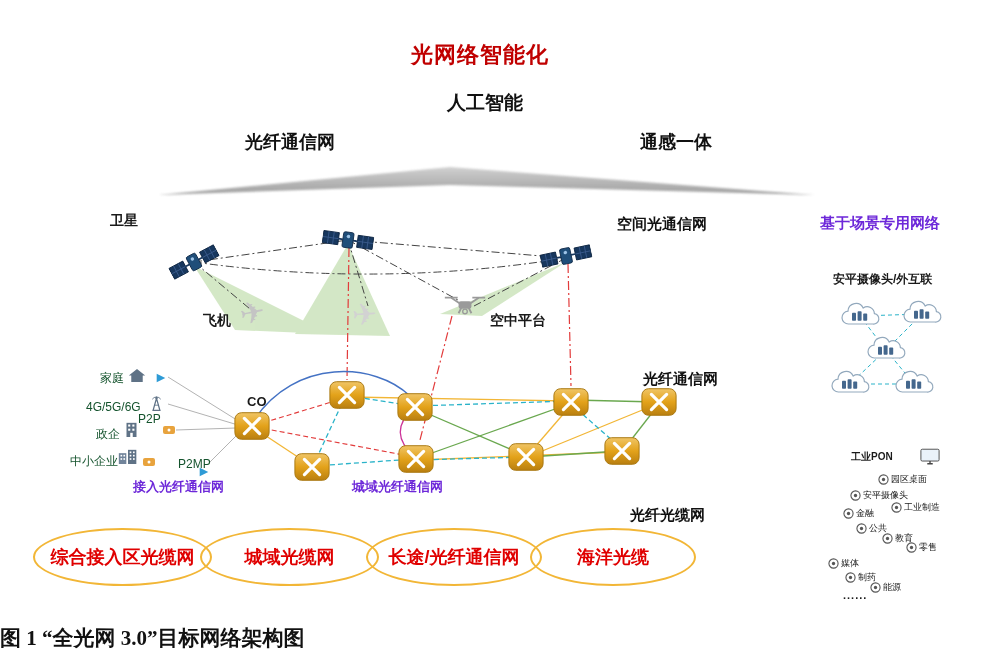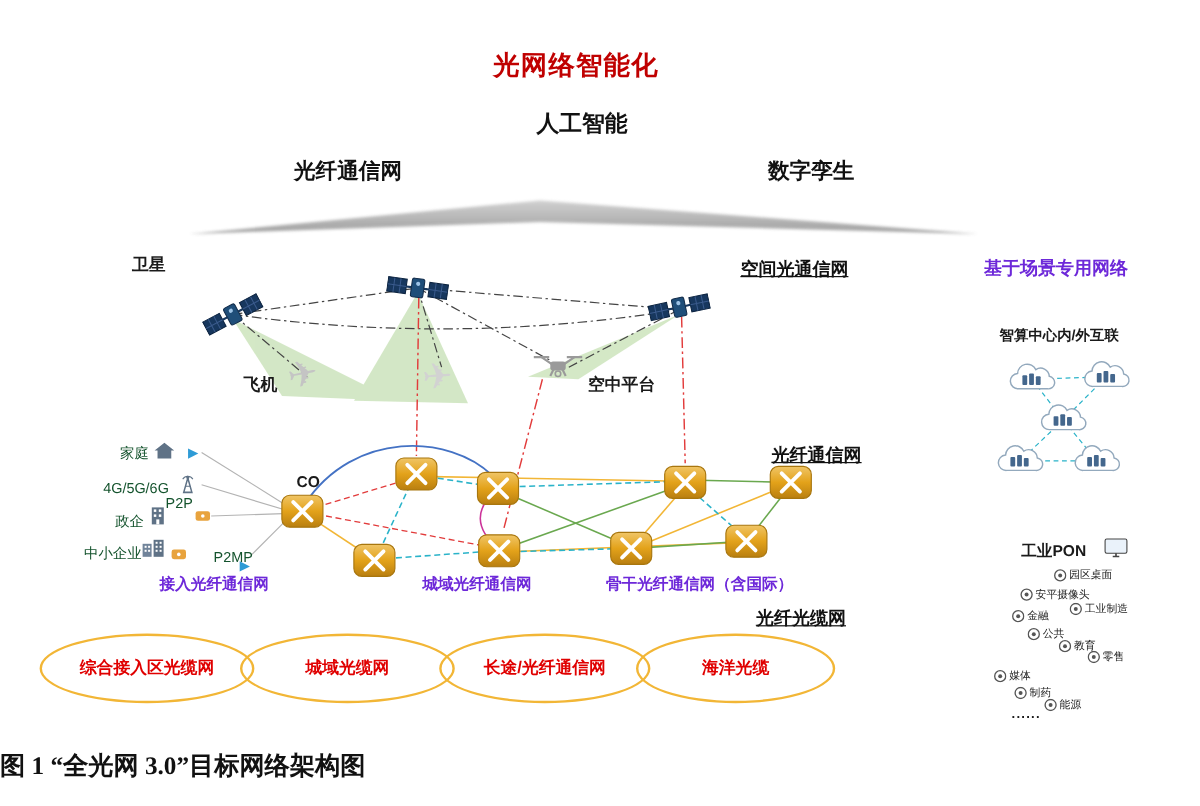--- a/index.html
+++ b/index.html
@@ -4,30 +4,30 @@
 <style>
   html,body{margin:0;padding:0;background:#fff;}
   .canvas{position:relative;width:1000px;height:672px;background:#fff;
           font-family:"Liberation Sans", sans-serif;overflow:hidden;}
   .abs{position:absolute;}
   .lbl{white-space:nowrap;color:#1a1a1a;font-weight:bold;}
   .bold{font-weight:bold;}
   .title{width:100%;text-align:center;font-size:22px;font-weight:bold;color:#c00000;letter-spacing:1px;}
   .subtitle{width:100%;text-align:center;font-size:19px;font-weight:bold;color:#111;}
   .tag{font-size:18px;font-weight:bold;color:#111;}
-  .section-lbl{font-size:15px;font-weight:bold;color:#111;text-decoration:underline;}
+  .section-lbl{font-size:15px;font-weight:bold;color:#111;}
   .small-lbl{font-size:12px;color:#14532d;}
   .net-lbl{font-size:13px;font-weight:bold;color:#6d28d9;}
   .plane{font-size:30px;color:#c4c4c4;line-height:1;}
   .router{width:38px;height:38px;}
   .sat{width:52px;height:32px;}
   .cloud{width:48px;height:30px;}
   .cable-ellipse{height:54px;border:2px solid #f2b636;border-radius:50%;
                  display:flex;align-items:center;justify-content:center;
-                 font-size:14px;font-weight:bold;color:#e00000;background:#fff0;}
+                 font-size:18px;font-weight:bold;color:#e00000;background:#fff0;}
   .ind{display:flex;align-items:center;gap:2px;white-space:nowrap;}
   .ind-lbl{font-size:9px;color:#222;}
   .mini{width:11px;height:11px;flex:0 0 auto;}
   .overlay{position:absolute;left:0;top:0;z-index:1;pointer-events:none;}
   .z2{z-index:2;} .z3{z-index:3;}
   .caption{width:100%;text-align:left;font-size:21px;font-weight:bold;color:#111;
            font-family:"Liberation Serif", serif;}
 </style>
 </head>
 <body>
@@ -200,21 +200,21 @@
       <line x1="922" y1="314" x2="886" y2="350"></line>
       <line x1="886" y1="350" x2="850" y2="384"></line>
       <line x1="886" y1="350" x2="914" y2="384"></line>
       <line x1="850" y1="384" x2="914" y2="384"></line>
     </g>
   </svg>
 
   <div class="abs title z3" style="left:-20px;top:40px">光网络智能化</div>
   <div class="abs subtitle z3" style="left:-15px;top:90px">人工智能</div>
   <div class="abs tag z3" style="left:245px;top:130px">光纤通信网</div>
-  <div class="abs tag z3" style="left:640px;top:130px">数字孪生</div>
+  <div class="abs tag z3" style="left:640px;top:130px">通感一体</div>
 
   <div class="abs lbl z3" style="left:110px;top:212px;font-size:14px">卫星</div>
   <svg class="abs sat z2" style="left:168px;top:246px;transform:rotate(-28deg)">
       <use href="#sym-sat"></use>
     </svg>
   <svg class="abs sat z2" style="left:322px;top:224px;transform:rotate(8deg)">
       <use href="#sym-sat"></use>
     </svg>
   <svg class="abs sat z2" style="left:540px;top:240px;transform:rotate(-12deg)">
       <use href="#sym-sat"></use>
@@ -290,55 +290,54 @@
       <use href="#sym-router"></use>
     </svg>
   <svg class="abs router z2" style="left:507px;top:438px">
       <use href="#sym-router"></use>
     </svg>
   <svg class="abs router z2" style="left:603px;top:432px">
       <use href="#sym-router"></use>
     </svg>
 
   <div class="abs net-lbl z3" style="left:352px;top:478px">城域光纤通信网</div>
-  <div class="abs net-lbl z3" style="left:505px;top:478px">骨干光纤通信网（含国际）</div>
 
   <div class="abs section-lbl z3" style="left:630px;top:506px">光纤光缆网</div>
   <div class="abs cable-ellipse z2" style="left:33px;top:528px;width:175px">
       <span>综合接入区光缆网</span>
     </div>
   <div class="abs cable-ellipse z2" style="left:200px;top:528px;width:175px">
       <span>城域光缆网</span>
     </div>
   <div class="abs cable-ellipse z2" style="left:366px;top:528px;width:172px">
       <span>长途/光纤通信网</span>
     </div>
   <div class="abs cable-ellipse z2" style="left:530px;top:528px;width:162px">
       <span>海洋光缆</span>
     </div>
 
   <div class="abs net-lbl z3" style="left:820px;top:214px;font-size:15px">基于场景专用网络</div>
-  <div class="abs lbl bold z3" style="left:833px;top:271px;font-size:12px">智算中心内/外互联</div>
+  <div class="abs lbl bold z3" style="left:833px;top:271px;font-size:12px">安平摄像头/外互联</div>
   <svg class="abs cloud z2" style="left:836px;top:301px">
       <use href="#sym-cloud"></use>
     </svg>
   <svg class="abs cloud z2" style="left:898px;top:299px">
       <use href="#sym-cloud"></use>
     </svg>
   <svg class="abs cloud z2" style="left:862px;top:335px">
       <use href="#sym-cloud"></use>
     </svg>
   <svg class="abs cloud z2" style="left:826px;top:369px">
       <use href="#sym-cloud"></use>
     </svg>
   <svg class="abs cloud z2" style="left:890px;top:369px">
       <use href="#sym-cloud"></use>
     </svg>
 
-  <div class="abs lbl bold z3" style="left:851px;top:450px;font-size:13px">工业PON</div>
+  <div class="abs lbl bold z3" style="left:851px;top:450px;font-size:10px">工业PON</div>
   <svg class="abs z2" style="left:920px;top:448px;width:20px;height:17px">
       <use href="#sym-monitor"></use>
     </svg>
 
   <div class="abs ind z3" style="left:878px;top:473px">
     <svg class="mini">
         <use href="#sym-dot-circle"></use>
       </svg>
     <span class="ind-lbl">园区桌面</span>
   </div>

